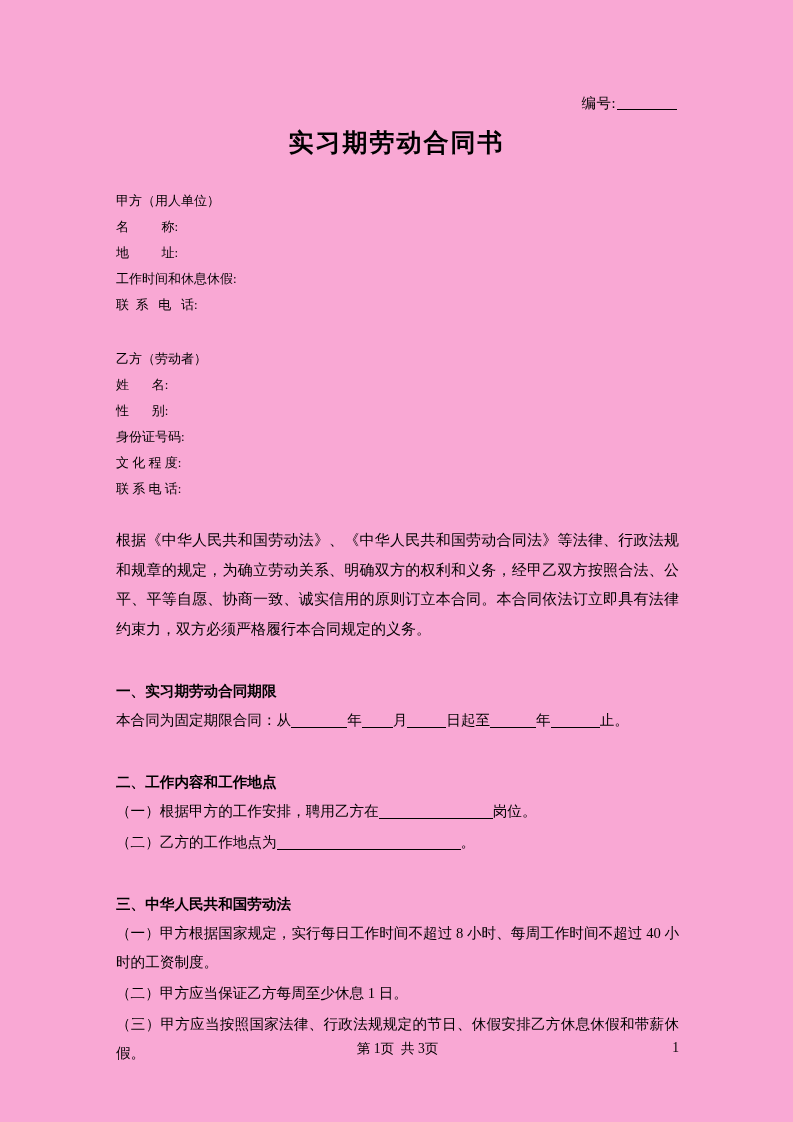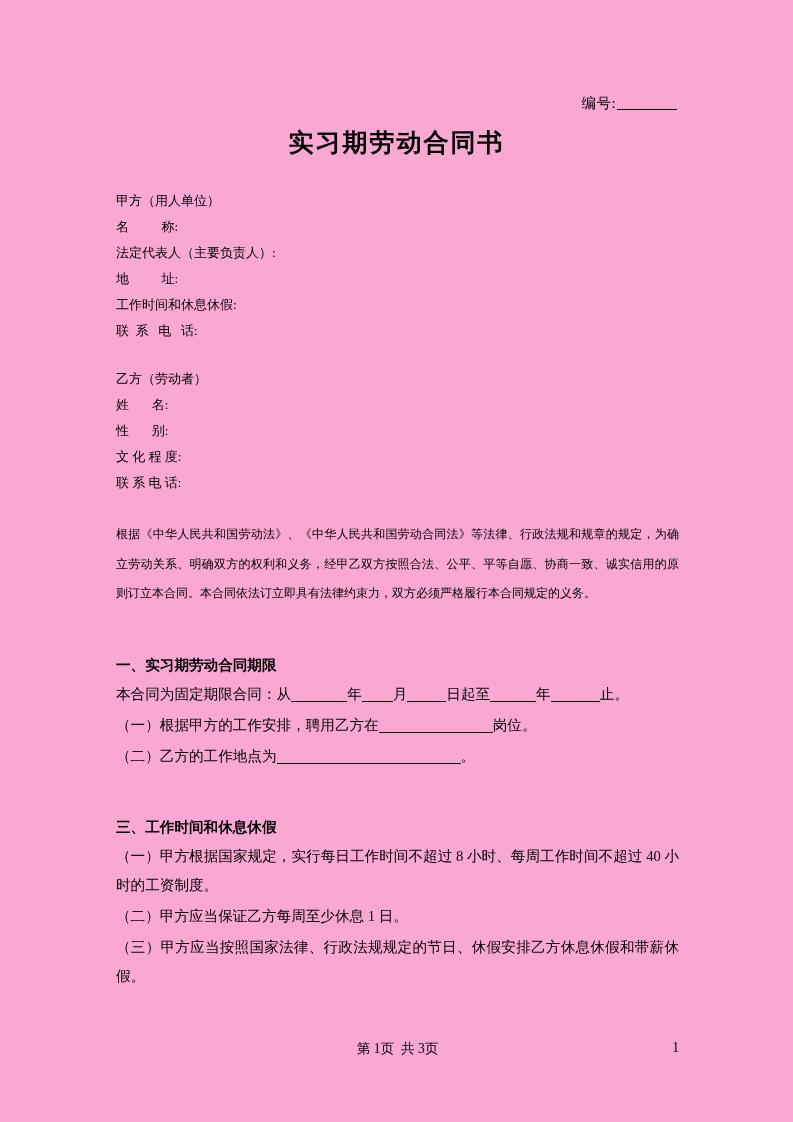--- a/index.html
+++ b/index.html
@@ -58,36 +58,36 @@
     left: 116px;
     width: 563px;
   }
 
   .line {
     font-size: 13px;
     line-height: 26px;
     white-space: pre;
   }
 
-  .gap { margin-top: 22px; }
+  .gap { margin-top: 28px; }
 
   .para {
-    font-size: 12px;
+    font-size: 15px;
     line-height: 29.5px;
     text-align: justify;
     text-justify: inter-ideograph;
     margin-top: 24px;
   }
 
   .sec-title {
     font-size: 14.6px;
     line-height: 26px;
     font-weight: bold;
     font-family: "Liberation Sans", "DejaVu Sans", sans-serif;
-    margin-top: 43px;
+    margin-top: 34px;
   }
 
   .clause {
     font-size: 14.6px;
     line-height: 29px;
     text-align: justify;
     text-justify: inter-ideograph;
     margin-top: 2px;
   }
 
@@ -135,40 +135,41 @@
   <div class="doc-number">
     <span>编号:</span><span class="blank"></span>
   </div>
 
   <div class="doc-title">实习期劳动合同书</div>
 
   <div class="body">
 
     <div class="line">甲方（用人单位）</div>
     <div class="line">名          称:</div>
-    <div class="line">法定代表人（主要负责人）:</div>
     <div class="line">地          址:</div>
     <div class="line">工作时间和休息休假:</div>
     <div class="line">联  系   电   话:</div>
 
     <div class="line gap">乙方（劳动者）</div>
     <div class="line">姓       名:</div>
     <div class="line">性       别:</div>
+    <div class="line">身份证号码:</div>
     <div class="line">文 化 程 度:</div>
     <div class="line">联 系 电 话:</div>
 
     <div class="para">根据《中华人民共和国劳动法》、《中华人民共和国劳动合同法》等法律、行政法规和规章的规定，为确立劳动关系、明确双方的权利和义务，经甲乙双方按照合法、公平、平等自愿、协商一致、诚实信用的原则订立本合同。本合同依法订立即具有法律约束力，双方必须严格履行本合同规定的义务。</div>
 
     <div class="sec-title">一、实习期劳动合同期限</div>
     <div class="clause"><span>本合同为固定期限合同：从</span><span class="u u-w1"></span><span>年</span><span class="u u-w2"></span><span>月</span><span class="u u-w3"></span><span>日起至</span><span class="u u-w4"></span><span>年</span><span class="u u-w5"></span><span>止。</span></div>
 
+    <div class="sec-title">二、工作内容和工作地点</div>
     <div class="clause"><span>（一）根据甲方的工作安排，聘用乙方在</span><span class="u u-post"></span><span>岗位。</span></div>
     <div class="clause"><span>（二）乙方的工作地点为</span><span class="u u-place"></span><span>。</span></div>
 
-    <div class="sec-title">三、工作时间和休息休假</div>
+    <div class="sec-title">三、中华人民共和国劳动法</div>
     <div class="clause">（一）甲方根据国家规定，实行每日工作时间不超过 8 小时、每周工作时间不超过 40 小时的工资制度。</div>
     <div class="clause">（二）甲方应当保证乙方每周至少休息 1 日。</div>
     <div class="clause">（三）甲方应当按照国家法律、行政法规规定的节日、休假安排乙方休息休假和带薪休假。</div>
 
   </div>
 
   <div class="footer">
     <span class="footer-center">第 1页  共 3页</span>
     <span class="footer-right">1</span>
   </div>

